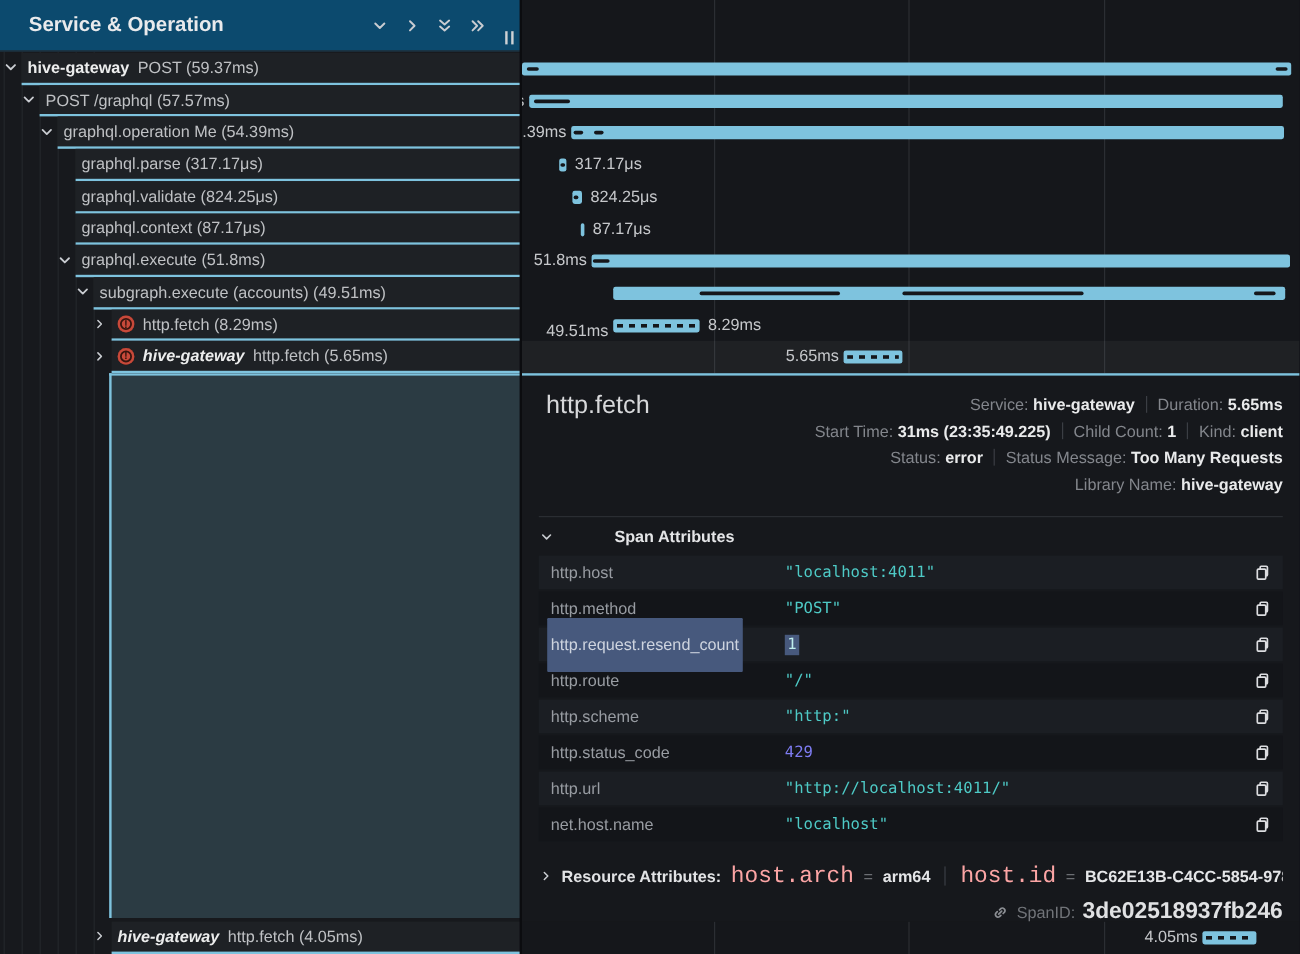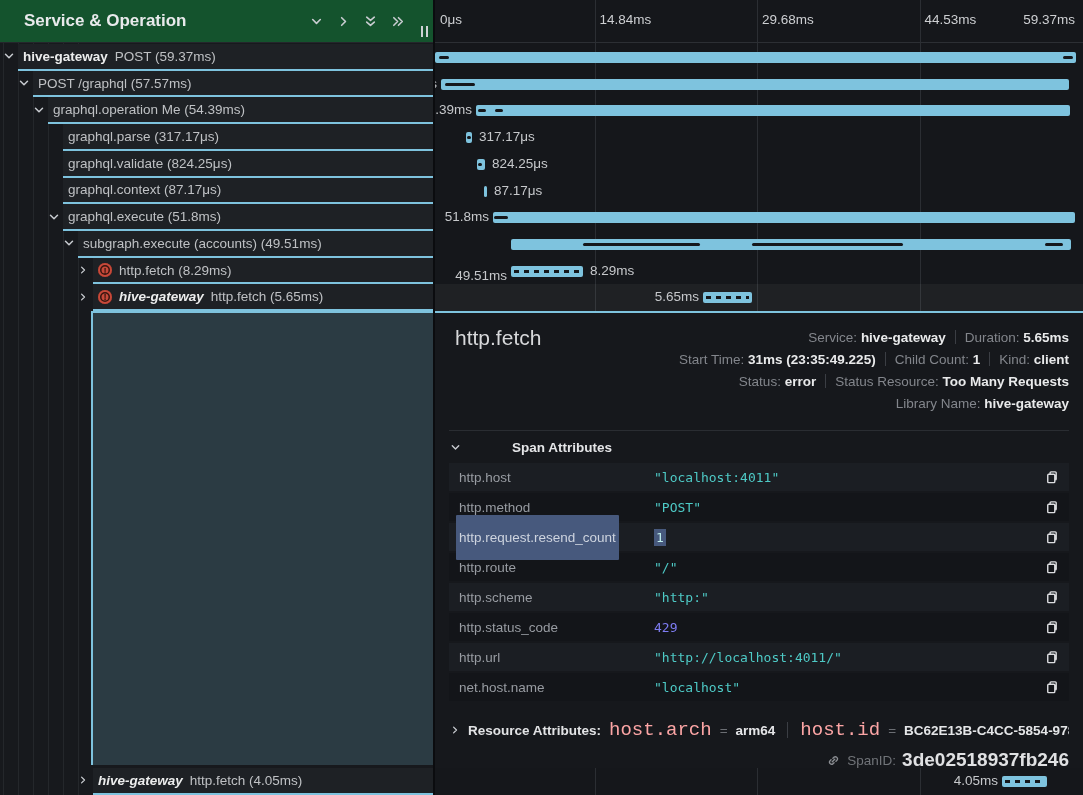--- a/index.html
+++ b/index.html
@@ -1,21 +1,21 @@
 <!DOCTYPE html>
 <html><head>
 <meta charset="utf-8">
 <style>
   * { margin:0; padding:0; box-sizing:border-box; }
   html,body { width:1083px; height:795px; overflow:hidden; background:#131519;
     font-family:"Liberation Sans", sans-serif; }
 
   
   #tree-panel { position:absolute; left:0; top:0; width:434px; height:795px; background:#17191d; overflow:hidden; }
-  #tree-header { position:absolute; left:0; top:0; width:434px; height:43px; background:#14532d; border-bottom:1px solid #24262b; z-index:4; }
+  #tree-header { position:absolute; left:0; top:0; width:434px; height:43px; background:#0c4a6e; border-bottom:1px solid #24262b; z-index:4; }
   #tree-title { position:absolute; left:24px; top:0; line-height:42px; font-size:17px; font-weight:bold; color:#e9eaec; }
   #hdr-icons { position:absolute; right:30px; top:0; height:42px; display:flex; align-items:center; gap:14px; }
   #hdr-icons .icon svg { display:block; }
   .handle { position:absolute; right:6px; top:26px; display:flex; gap:3px; }
   .handle i { width:2px; height:11px; background:#cfd2d5; display:block; }
   .guide { position:absolute; top:43px; bottom:0; width:1px; background:#24272b; }
   .trow { position:absolute; right:0; height:26.7px; background:#1e2125; border-bottom:2px solid #7ec3de;
     display:flex; align-items:center; gap:7px; padding-left:5px; font-size:13.5px; color:#c3c5c8; z-index:2; }
   .trow .chev { position:absolute; left:-15px; top:50%; transform:translateY(-50%); color:#c9ccd1; display:flex; }
   .svc { font-weight:bold; color:#eceded; }
@@ -201,27 +201,20 @@
 
 <div id="right">
   <div id="grid">
       <div class="gridline" style="left: 159.5px; top: 0px; height: 311px;"></div>
       <div class="gridline" style="left: 159.5px; top: 768px; height: 27px;"></div>
       <div class="gridline" style="left: 322px; top: 0px; height: 311px;"></div>
       <div class="gridline" style="left: 322px; top: 768px; height: 27px;"></div>
       <div class="gridline" style="left: 484.5px; top: 0px; height: 311px;"></div>
       <div class="gridline" style="left: 484.5px; top: 768px; height: 27px;"></div>
     </div>
-  <div id="tl-header">
-      <span class="tick" style="left: 5px;">0μs</span>
-      <span class="tick" style="left: 164.5px;">14.84ms</span>
-      <span class="tick" style="left: 327px;">29.68ms</span>
-      <span class="tick" style="left: 489.5px;">44.53ms</span>
-      <span class="tick" style="right: 8px;">59.37ms</span>
-    </div>
   <div id="tl-rows">
       <div class="tlrow" style="top: 44px;">
         <div class="bar" style="left: 0px; width: 641px;">
           <div class="mark" style="left: 4px; width: 10px;"></div>
           <div class="mark" style="left: 628px; width: 10px;"></div>
         </div>
       </div>
       <div class="tlrow" style="top: 70.72px;">
         <div class="bar" style="left: 6px; width: 628px;">
           <div class="mark" style="left: 4px; width: 30px;"></div>
@@ -302,21 +295,21 @@
           <span class="mlabel">Child Count: </span>
           <span class="mval">1</span>
           <span class="msep"></span>
           <span class="mlabel">Kind: </span>
           <span class="mval">client</span>
         </div>
         <div class="mline">
           <span class="mlabel">Status: </span>
           <span class="mval">error</span>
           <span class="msep"></span>
-          <span class="mlabel">Status Resource: </span>
+          <span class="mlabel">Status Message: </span>
           <span class="mval">Too Many Requests</span>
         </div>
         <div class="mline">
           <span class="mlabel">Library Name: </span>
           <span class="mval">hive-gateway</span>
         </div>
       </div>
     <div id="meta-divider"></div>
     <div id="attr-header">
       <span class="icon" id="attr-chev">

